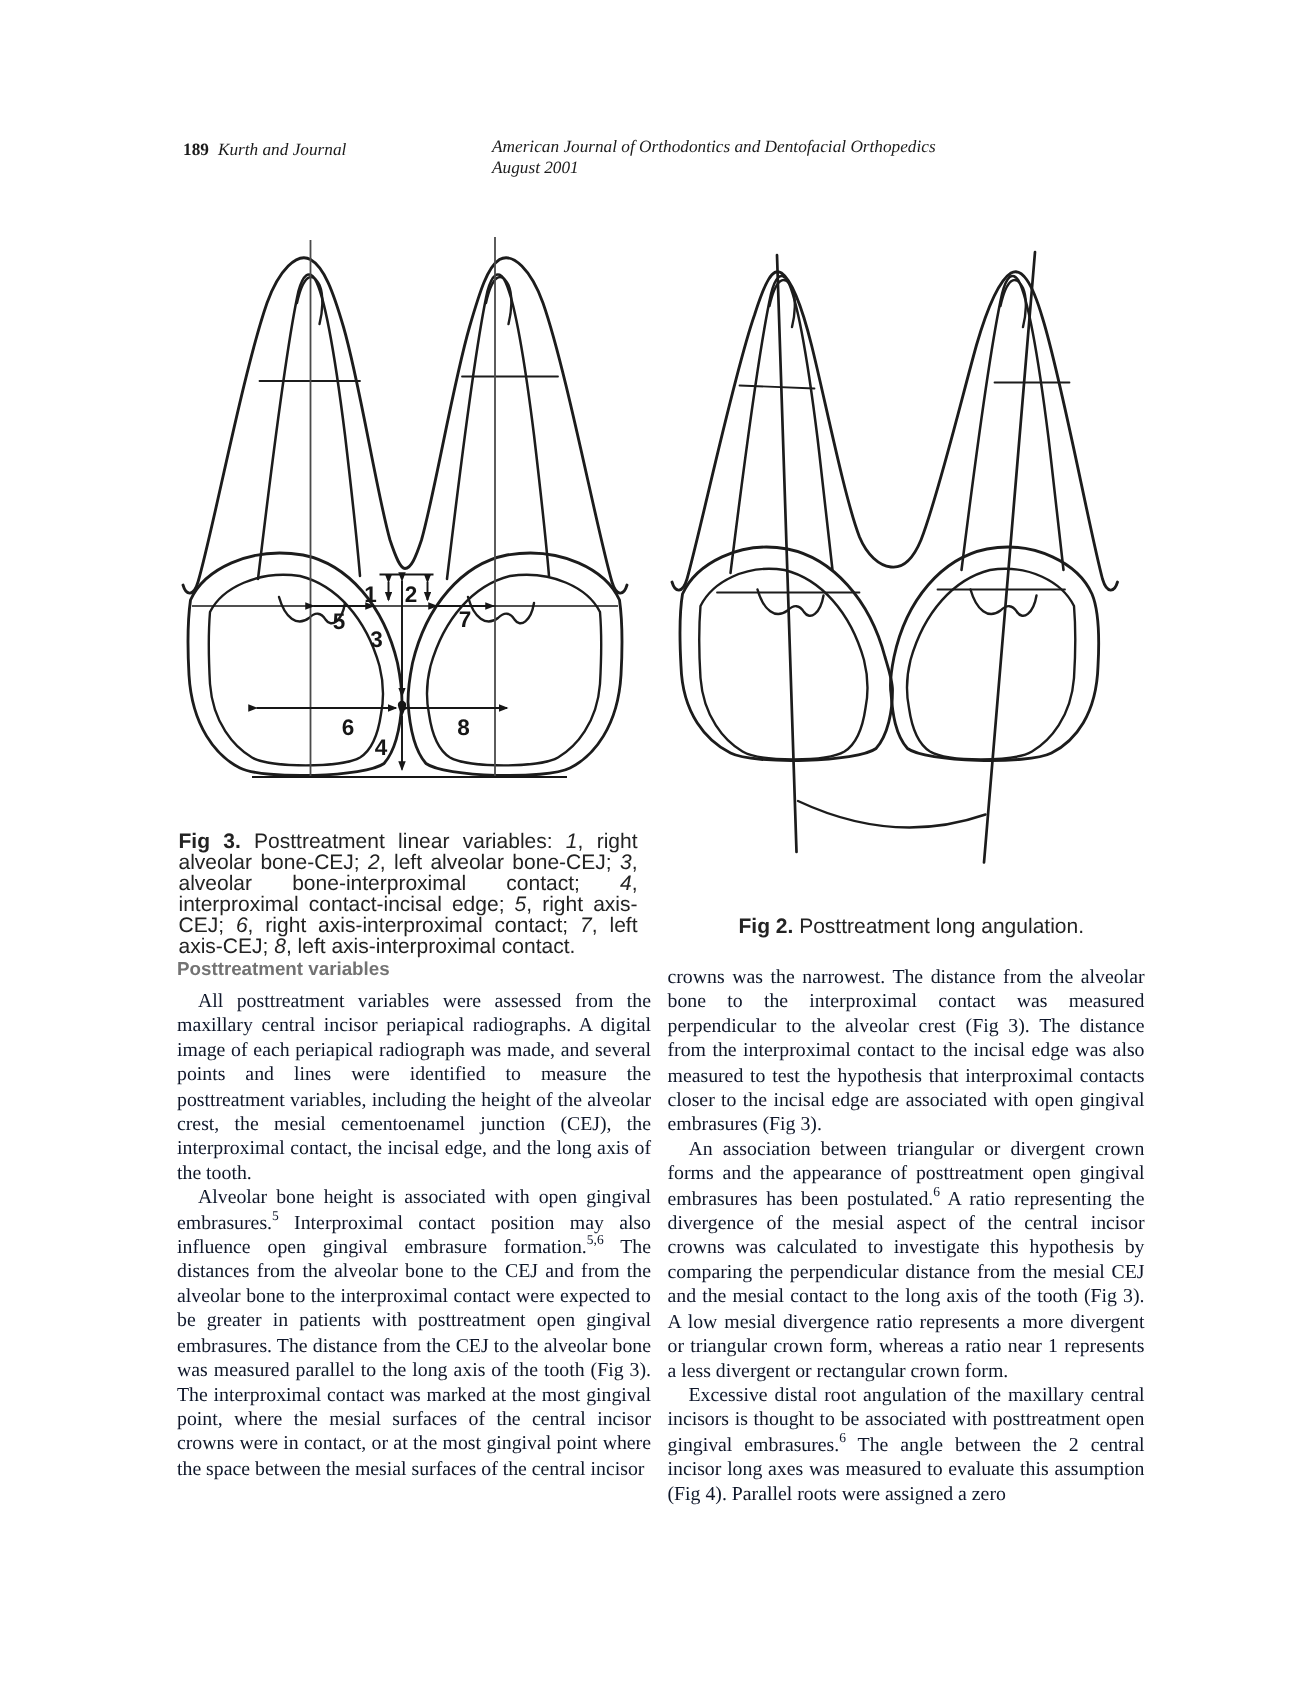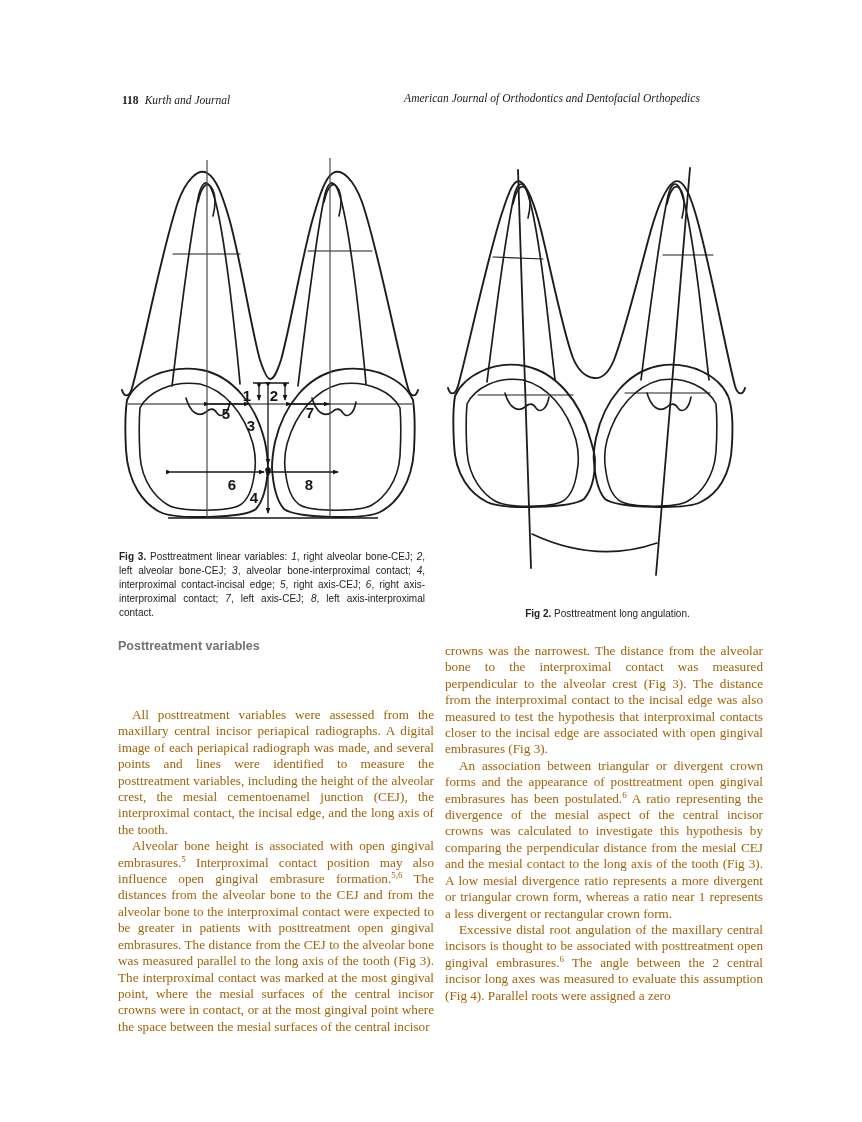--- a/index.html
+++ b/index.html
@@ -6,52 +6,53 @@
   body{
     width:862px;height:1122px;position:relative;background:#ffffff;
     font-family:"Liberation Serif", serif;color:#1b1b1b;
     -webkit-font-smoothing:antialiased;
   }
   .abs{position:absolute;}
 
   
   .head-left{left:122px;top:94px;font-size:11.5px;font-style:italic;white-space:nowrap;}
   .head-left b{font-style:normal;font-weight:bold;font-size:11.5px;margin-right:6px;}
-  .head-right{left:352px;top:92px;width:400px;text-align:center;font-size:11.5px;font-style:italic;line-height:13.5px;}
+  .head-right{left:328px;top:92px;width:400px;text-align:left;font-size:11.5px;font-style:italic;line-height:13.5px;}
 
   
   .fig3-art{left:118px;top:150px;}
   .fig4-art{left:445px;top:150px;}
   svg text.num{font-family:"Liberation Sans", sans-serif;font-weight:bold;font-size:15px;fill:#161616;}
 
   
-  .caption{font-family:"Liberation Sans", sans-serif;font-size:10px;line-height:13.9px;color:#232323;}
+  .caption{font-family:"Liberation Sans", sans-serif;font-size:14px;line-height:13.9px;color:#232323;}
   .fig3-caption{left:119px;top:540px;width:306px;text-align:justify;}
   .fig4-caption{left:445px;top:597px;width:325px;text-align:center;}
   .cap-bold{font-weight:bold;}
   .caption i{font-style:italic;}
 
   
   .section-heading{left:118px;top:639px;width:316px;font-family:"Liberation Sans", sans-serif;
     font-weight:bold;font-size:12.5px;color:#737373;margin:0;}
-  .col{font-size:13.2px;line-height:16.4px;text-align:justify;color:#a16207;}
-  .col-left{left:118px;top:659px;width:316px;margin-top:48px;}
+  .col{font-size:13.2px;line-height:16.4px;text-align:justify;color:#0f172a;}
+  .col-left{left:118px;top:659px;width:316px;}
   .col-right{left:445px;top:643px;width:318px;}
   .col p{margin:0;}
   .col p.indent{text-indent:14px;}
   sup{font-size:9px;line-height:0;vertical-align:super;}
 </style>
 </head>
 <body>
 
 <div class="abs head-left">
-  <b>118</b><span>Kurth and Journal</span>
+  <b>189</b><span>Kurth and Journal</span>
 </div>
 <div class="abs head-right">
   <div>American Journal of Orthodontics and Dentofacial Orthopedics</div>
+  <div>August 2001</div>
 </div>
 
 <svg class="abs fig3-art" width="307" height="385" viewBox="0 0 307 385">
   <defs>
     <marker id="ah" markerWidth="7" markerHeight="6" refX="5.5" refY="2.5" orient="auto" markerUnits="userSpaceOnUse">
       <path d="M0,0 L6.5,2.5 L0,5 Z" fill="#161616"></path>
     </marker>
   </defs>
   <g fill="none" stroke="#1c1c1c" stroke-width="1.9" stroke-linecap="round" stroke-linejoin="round">
 

